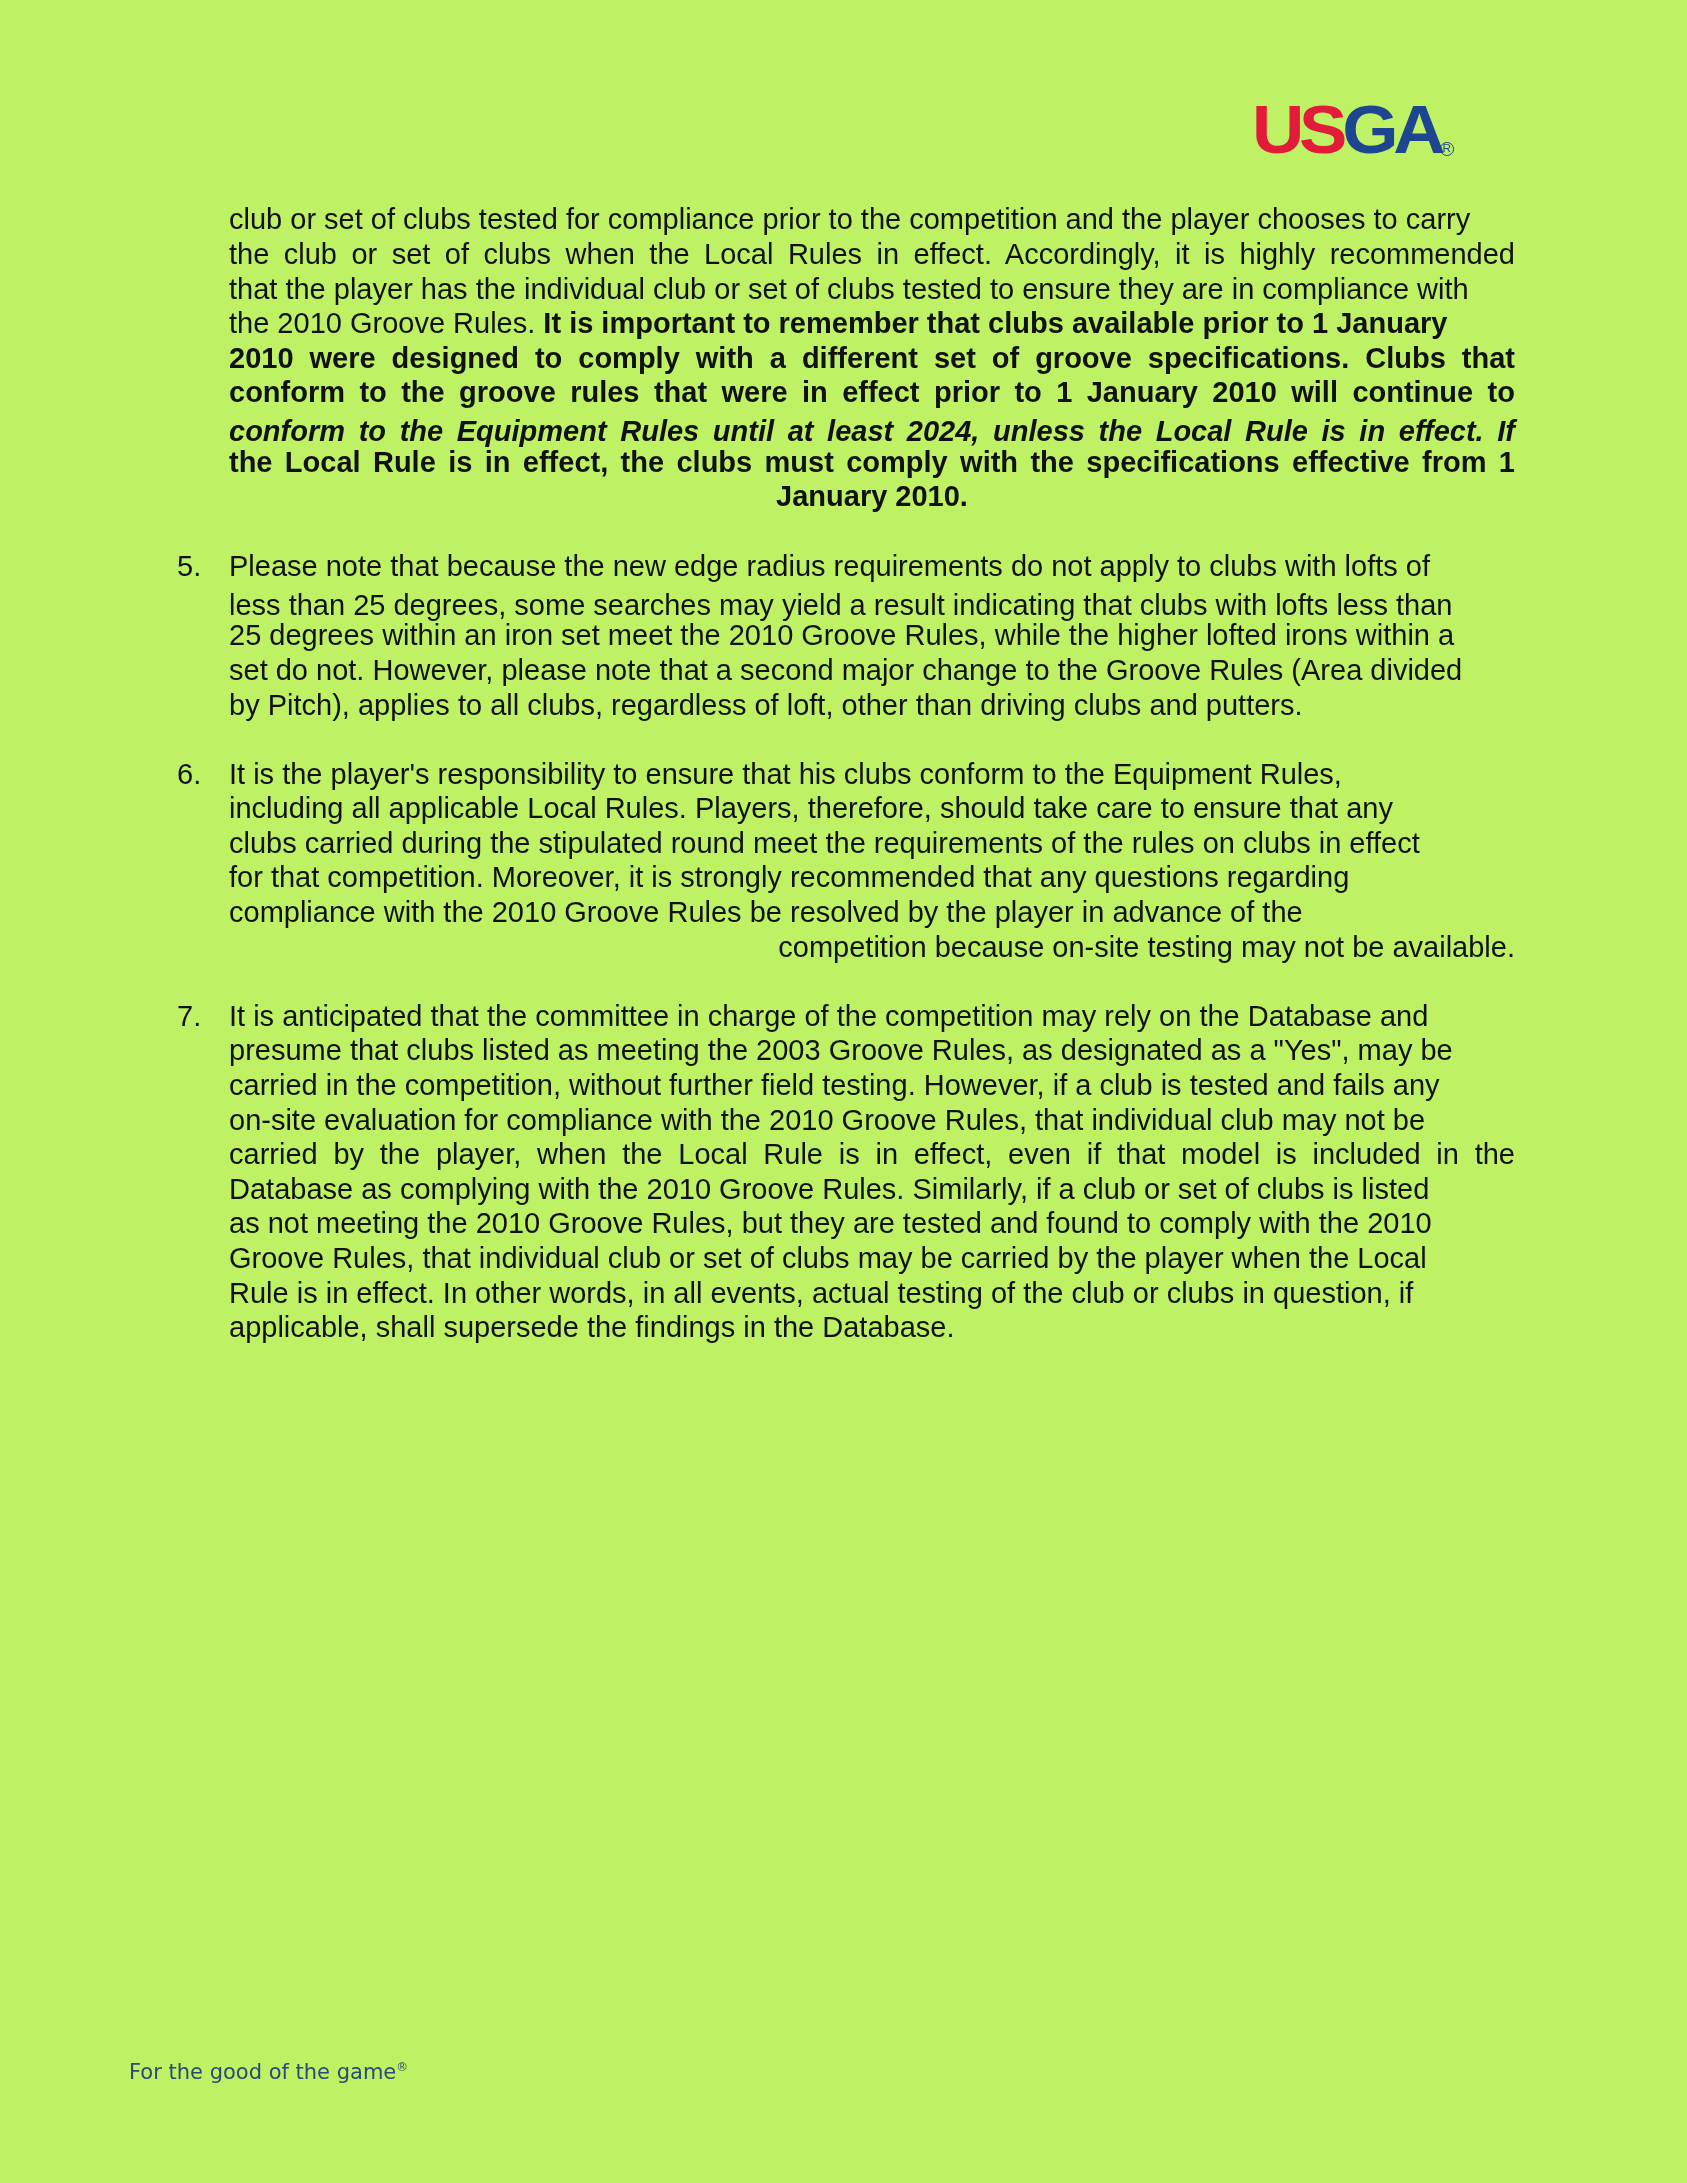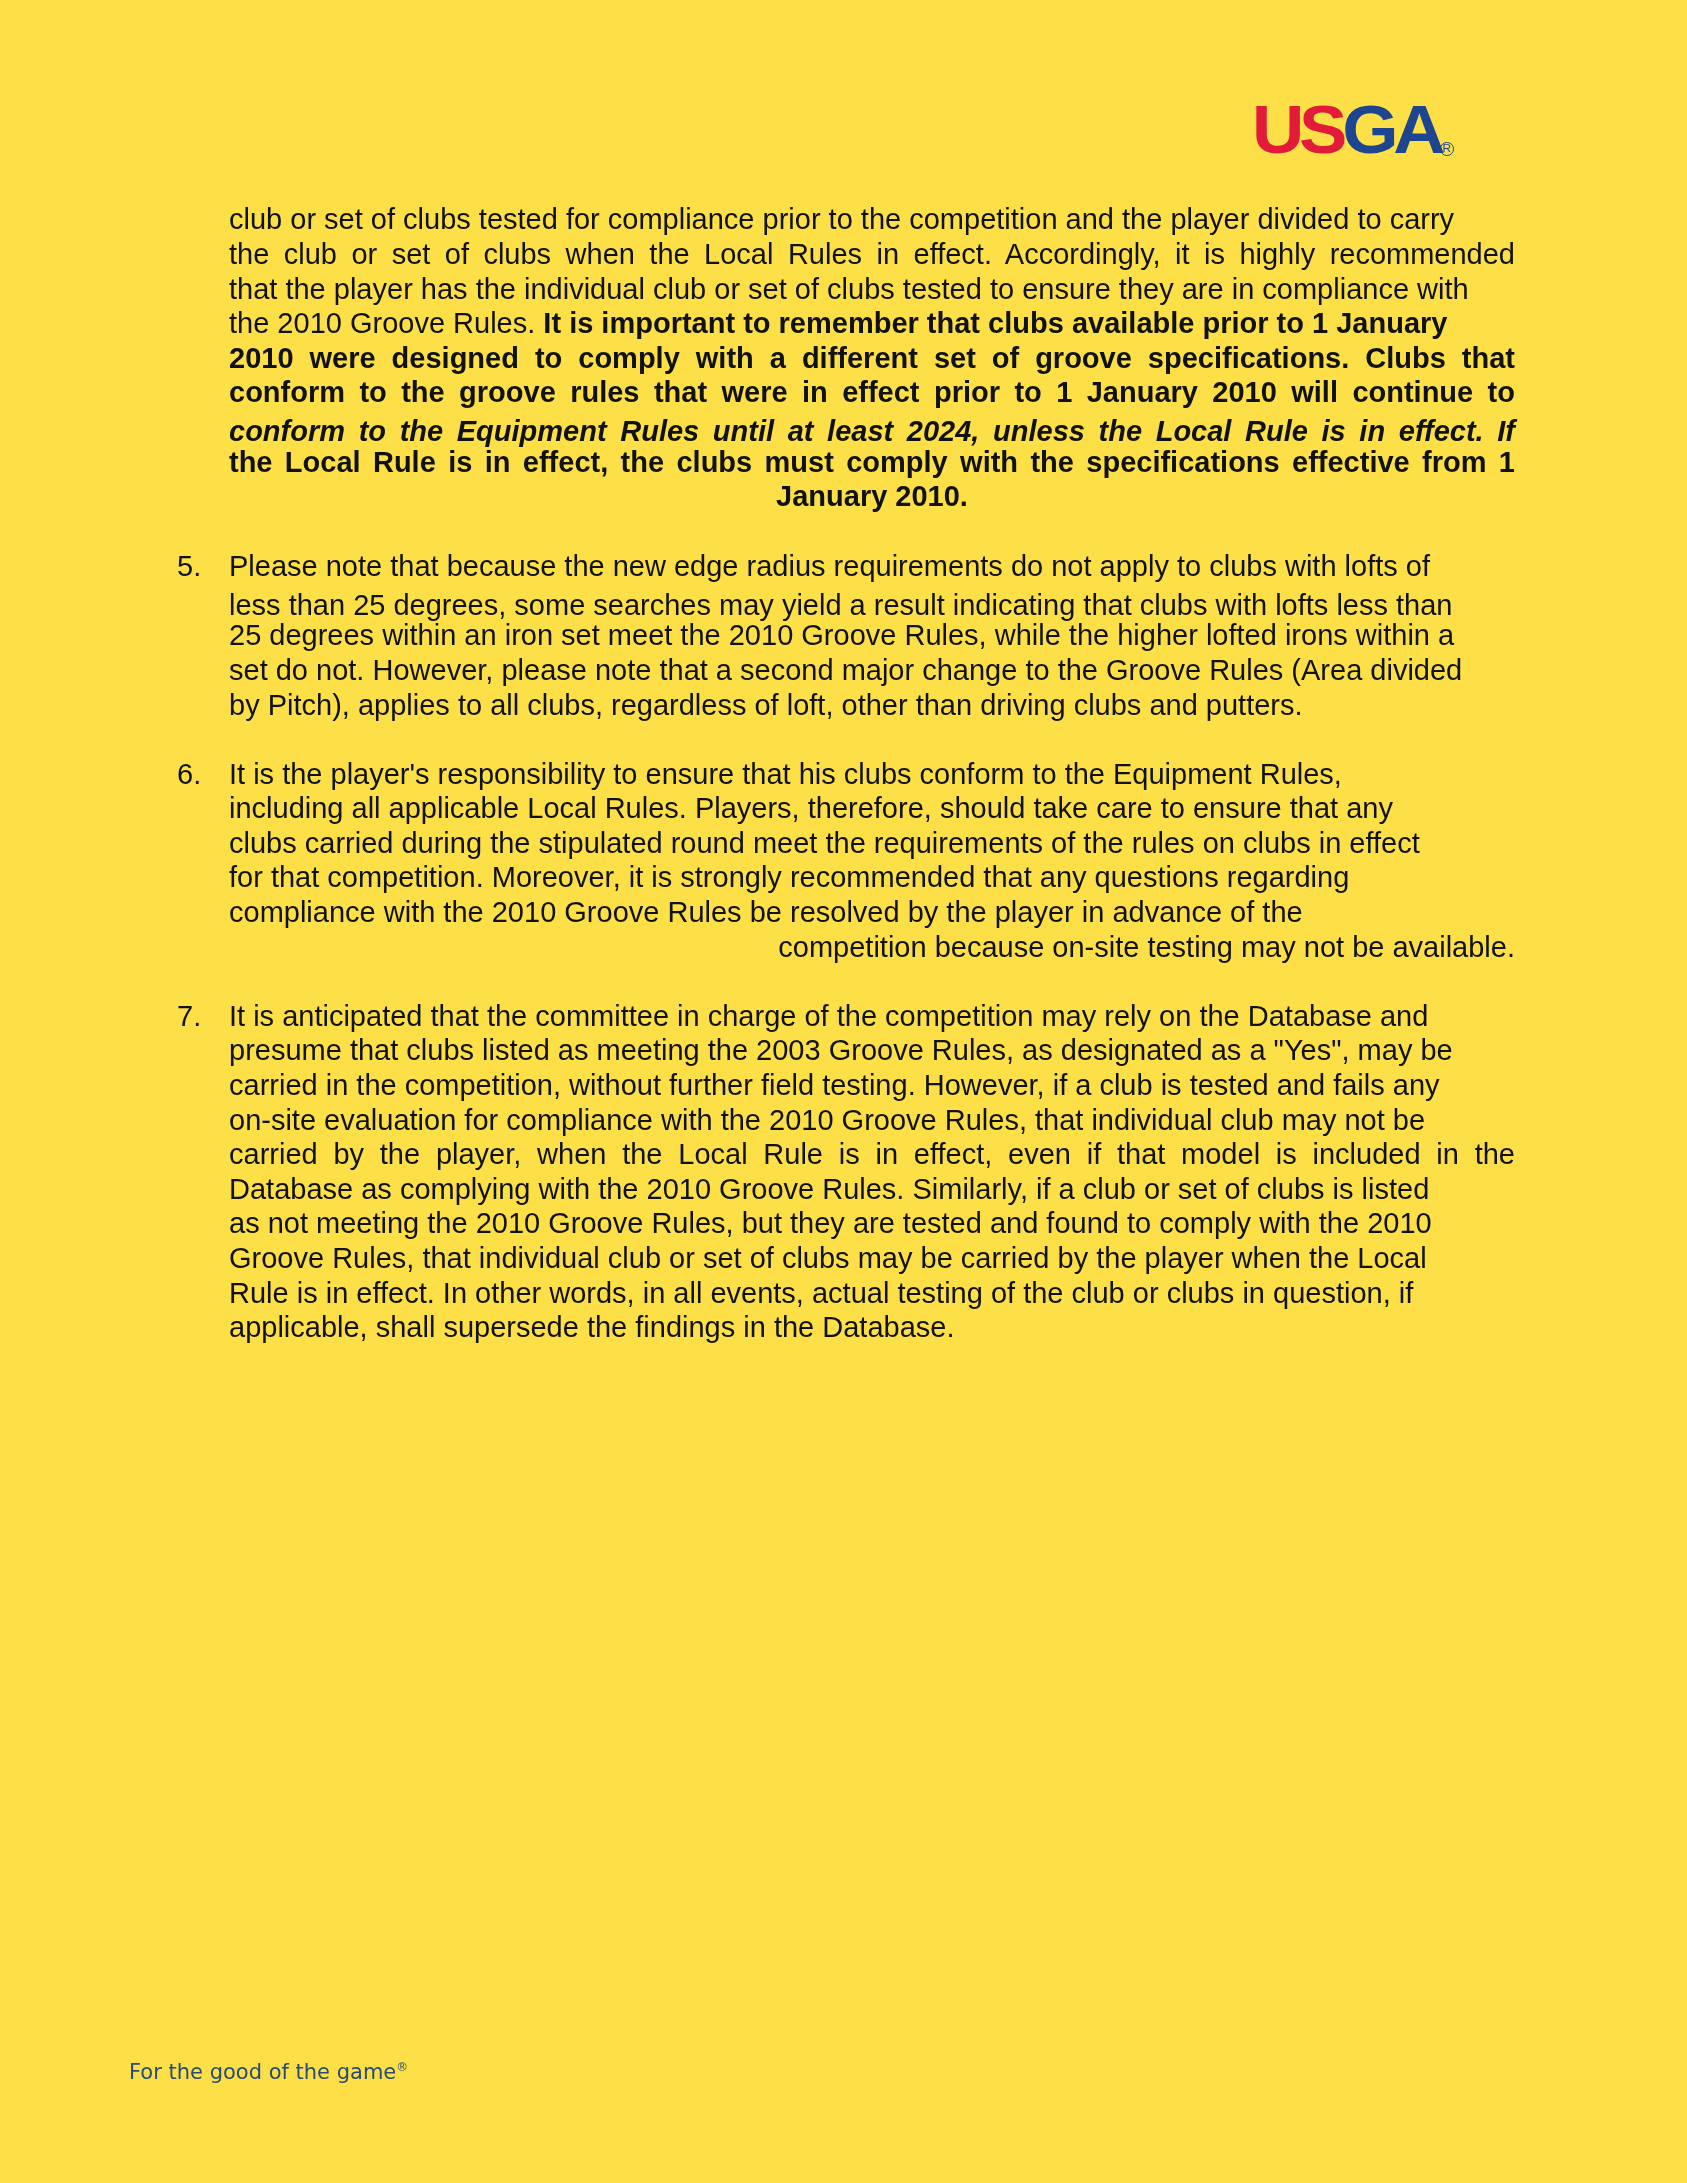--- a/index.html
+++ b/index.html
@@ -1,17 +1,17 @@
 <!DOCTYPE html>
 <html style="font-size:13.5px"><head>
 <meta charset="utf-8">
 <style>
   html, body { margin: 0; padding: 0; background: #ffffff; }
   body { width: 1687px; height: 2183px; position: relative; overflow: hidden; }
-  .page { position: absolute; left: 0; top: 0; width: 1687px; height: 2183px; background: #fde047; }
+  .page { position: absolute; left: 0; top: 0; width: 1687px; height: 2183px; background: #bef264; }
 
   .logo { position: absolute; left: 1252px; top: 100px; height: 59px; display: flex; align-items: flex-end; }
   .logo-text { font-family: "Liberation Sans", sans-serif; font-weight: bold; font-size: 69px; line-height: 59px; letter-spacing: -5px; transform: scaleX(1.05); transform-origin: left bottom; }
   .logo-us { color: #e31b3b; }
   .logo-ga { color: #1e4690; }
   .logo-reg { font-family: "Liberation Sans", sans-serif; font-size: 11.8px; color: #1e4690; border: 1.7px solid #1e4690; border-radius: 50%; width: 11.8px; height: 11.8px; line-height: 11.8px; text-align: center; margin-left: 8.4px; margin-bottom: 3.4px; }
 
   .body-text { font-family: "Liberation Sans", sans-serif; font-size: 29px; color: #111; }
   .line { position: absolute; left: 229px; width: 1286px; height: 35px; line-height: 35px; white-space: nowrap; }
   .line.justify { text-align: justify; text-align-last: justify; }
@@ -25,21 +25,21 @@
 <body>
 
 <div class="page">
 
   <div class="logo">
     <span class="logo-text"><span class="logo-us">US</span><span class="logo-ga">GA</span></span>
     <span class="logo-reg">R</span>
   </div>
 
   <div class="body-text">
-    <div class="line" style="top:202px;">club or set of clubs tested for compliance prior to the competition and the player divided to carry</div>
+    <div class="line" style="top:202px;">club or set of clubs tested for compliance prior to the competition and the player chooses to carry</div>
     <div class="line justify" style="top:237px;">the club or set of clubs when the Local Rules in effect. Accordingly, it is highly recommended</div>
     <div class="line" style="top:272px;">that the player has the individual club or set of clubs tested to ensure they are in compliance with</div>
     <div class="line" style="top:306px;"><span>the 2010 Groove Rules. </span><span class="b">It is important to remember that clubs available prior to 1 January</span></div>
     <div class="line justify b" style="top:341px;">2010 were designed to comply with a different set of groove specifications. Clubs that</div>
     <div class="line justify b" style="top:375px;">conform to the groove rules that were in effect prior to 1 January 2010 will continue to</div>
     <div class="line justify b" style="top:414px;font-style:italic;">conform to the Equipment Rules until at least 2024, unless the Local Rule is in effect. If</div>
     <div class="line justify b" style="top:445px;">the Local Rule is in effect, the clubs must comply with the specifications effective from 1</div>
     <div class="line b" style="top:479px;">January 2010.</div>
   </div>
 

